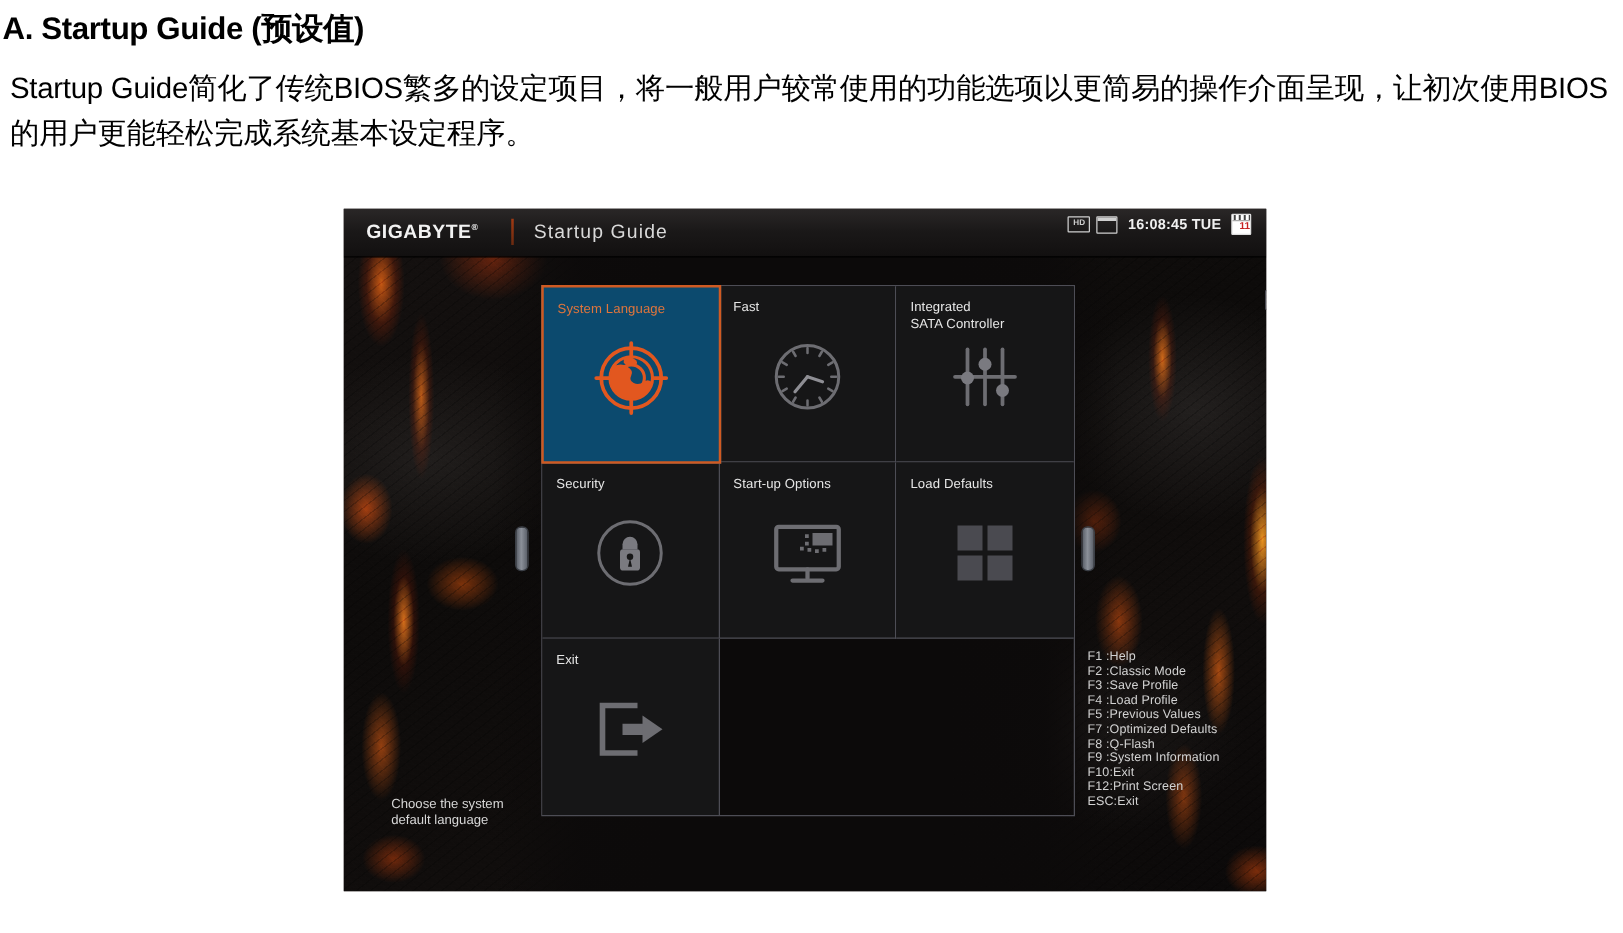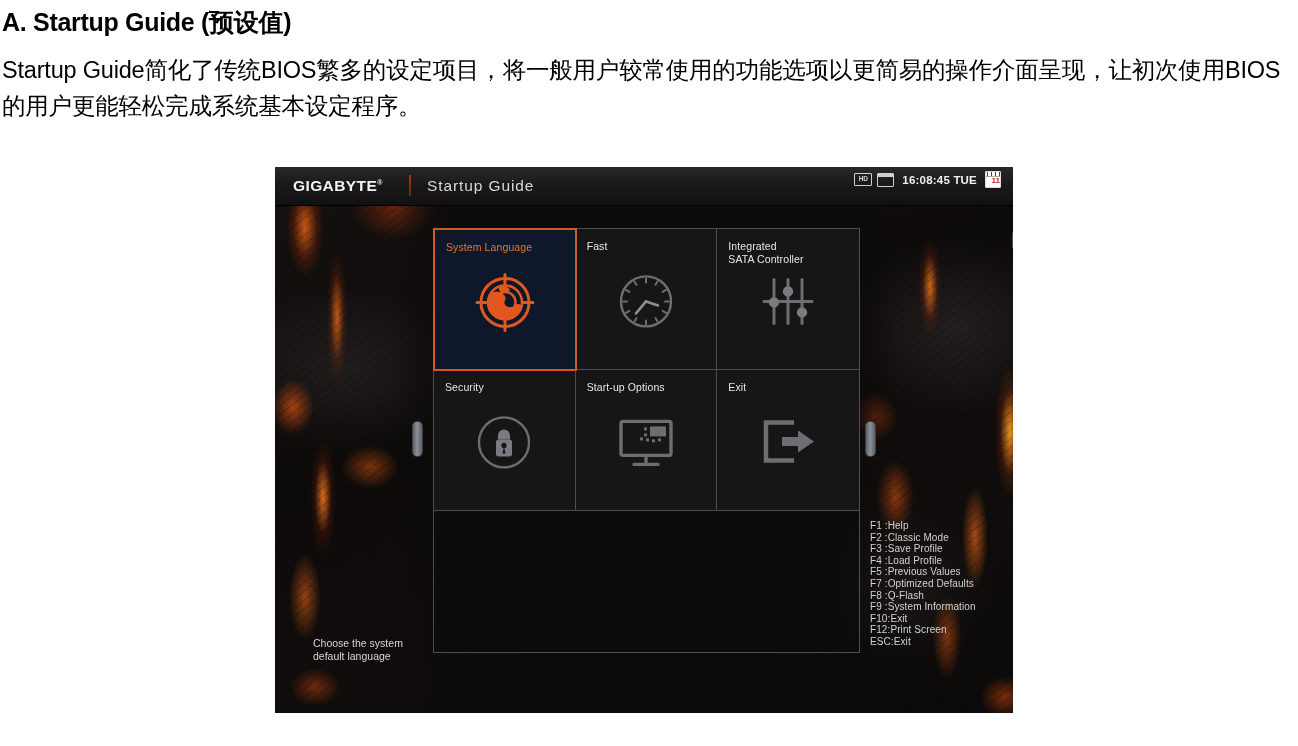--- a/index.html
+++ b/index.html
@@ -2,21 +2,21 @@
 <html><head>
 <meta charset="utf-8">
 <style>
   html,body{margin:0;padding:0;background:#ffffff;}
   body{width:1298px;height:746px;position:relative;overflow:hidden;
        font-family:"Liberation Sans","DejaVu Sans",sans-serif;color:#000;}
 
   
   .doc-heading{position:absolute;left:2px;top:6px;font-size:25px;font-weight:bold;
                letter-spacing:-0.3px;white-space:nowrap;color:#000;}
-  .doc-body{position:absolute;left:2px;top:52px;width:1290px;font-size:23.5px;
+  .doc-body{position:absolute;left:8px;top:52px;width:1290px;font-size:23.5px;
             line-height:36px;color:#000;letter-spacing:-0.2px;}
 
   
   .bios{position:absolute;left:275px;top:167px;width:738px;height:546px;
         overflow:hidden;background:#0c0a0a;}
 
   
   .lava{position:absolute;inset:0;background-color:#100d0c;
     background-image:
       radial-gradient(ellipse 26px 70px at 30px 60px, rgba(255,110,20,.75), rgba(255,60,0,.18) 45%, transparent 72%),
@@ -79,21 +79,21 @@
        background-size:4px 4px;background-position:1px 0;}
 
   
   .grid{position:absolute;left:158px;top:61px;width:425px;height:423px;
         display:grid;grid-template-columns:1fr 1fr 1fr;grid-template-rows:1fr 1fr 1fr;
         border:1px solid #4d4d55;}
   .tile{position:relative;border-right:1px solid #4d4d55;border-bottom:1px solid #4d4d55;
         background:#161617;overflow:hidden;}
   .tile:nth-child(3n){border-right:none;}
   .tile:nth-child(n+7){border-bottom:none;}
-  .tile.selected{border:2px solid #cf5a22;background:#0f172a;margin:-1px;z-index:3;text-align:center;}
+  .tile.selected{border:2px solid #cf5a22;background:#0c4a6e;margin:-1px;z-index:3;text-align:center;}
   .tile-label{position:absolute;left:11px;top:11px;font-size:10.5px;color:#e6e6e6;
               line-height:13px;letter-spacing:.1px;white-space:pre-line;}
   .tile.selected .tile-label{color:#e0753c;}
   .tile-icon{position:absolute;left:50%;top:50%;transform:translate(-50%,-46%);
              width:60px;height:60px;}
 
   
   .pill{position:absolute;width:9px;height:34px;border-radius:5px;
         background:linear-gradient(90deg,#5a5f68,#8b9099 45%,#5a5f68);
         border:1px solid #3b3f46;}
@@ -202,20 +202,31 @@
           <rect x="28" y="15" width="3" height="3"></rect>
             <rect x="28" y="21" width="3" height="3"></rect>
           <rect x="24" y="25" width="3" height="3"></rect>
             <rect x="30" y="26" width="3" height="3"></rect>
           <rect x="36" y="27" width="3" height="3"></rect>
             <rect x="42" y="26" width="3" height="3"></rect>
         </g>
       </svg>
     </div>
 
+    <div class="tile">
+      <div class="tile-label">Load Defaults</div>
+      <svg class="tile-icon" viewBox="0 0 60 60">
+        <g fill="#4a4a50">
+          <rect x="8" y="8" width="20" height="20"></rect>
+            <rect x="32" y="8" width="20" height="20"></rect>
+          <rect x="8" y="32" width="20" height="20"></rect>
+            <rect x="32" y="32" width="20" height="20"></rect>
+        </g>
+      </svg>
+    </div>
 
     <div class="tile">
       <div class="tile-label">Exit</div>
       <svg class="tile-icon" viewBox="0 0 60 60">
         <path d="M36 10 H8 V48 H36" fill="none" stroke="#6d6d72" stroke-width="4.5" stroke-linejoin="miter"></path>
         <path d="M24 29 H44" stroke="#6d6d72" stroke-width="9"></path>
         <path d="M40 18 L56 29 L40 40 Z" fill="#6d6d72"></path>
       </svg>
     </div>
 

